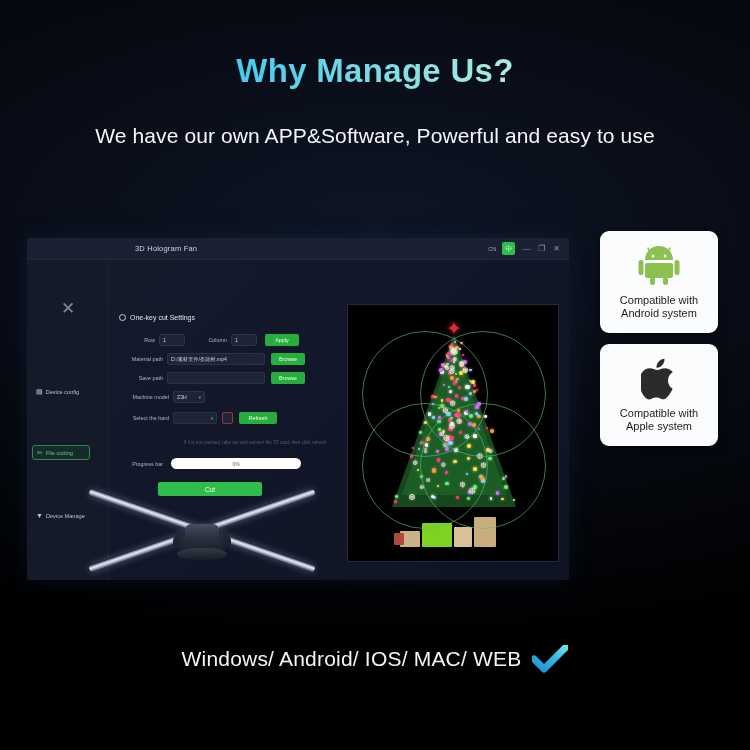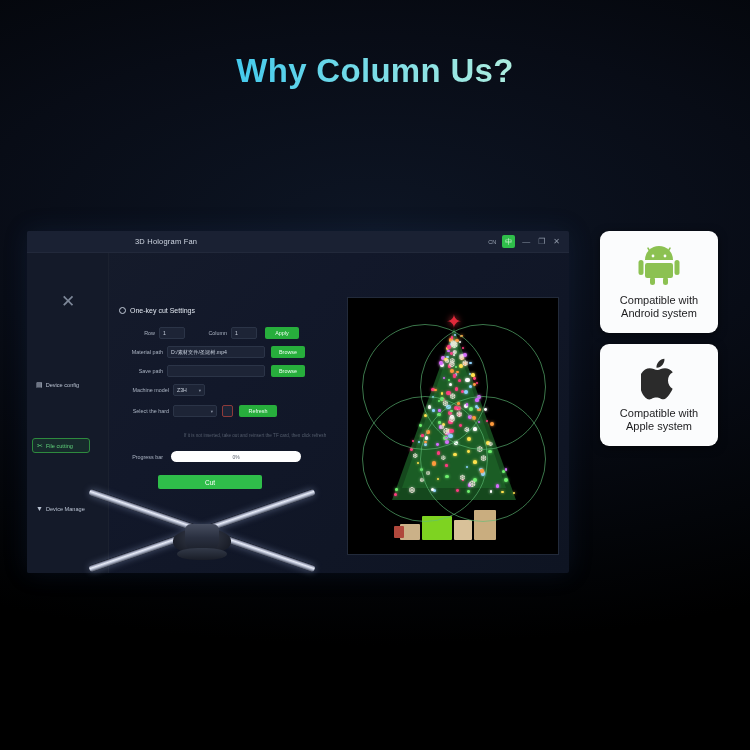--- a/index.html
+++ b/index.html
@@ -48,21 +48,21 @@
     font-size: 21px;
     color: #f4f6f8;
     font-weight: 400;
     letter-spacing: 0.1px;
   }
 
   
   .app-window {
     position: absolute;
     left: 27px;
-    top: 231px;
+    top: 238px;
     width: 542px;
     height: 342px;
     background: linear-gradient(135deg, #161c2b 0%, #12182a 40%, #0e1422 100%);
     border-radius: 2px;
     box-shadow: 0 0 24px rgba(40,70,130,0.18);
     overflow: hidden;
     display: flex;
     flex-direction: column;
   }
 
@@ -321,21 +321,22 @@
     display: flex; align-items: center; justify-content: center; gap: 11px;
   }
   .bottom-text { font-size: 21px; color: #f2f4f7; letter-spacing: 0.2px; }
   .check { width: 36px; height: 28px; }
 </style>
 </head>
 <body>
 
 <div id="page">
 
-  <div class="title">Why Column Us?</div>
+  <div class="title">Why Manage Us?</div>
+  <div class="subtitle">We have our own APP&amp;Software, Powerful and easy to use</div>
 
   <div class="app-window">
 
     <div class="app-titlebar">
       <div class="app-title-text">3D Hologram Fan</div>
       <div class="win-ctrls">
         <span class="lang-label">CN</span>
         <span class="lang-flag">中</span>
         <span class="wbtn">—</span>
         <span class="wbtn">❐</span>
@@ -662,14 +663,29 @@
           <path fill="#2b2b2b" d="M23.4 0.8c.3 2.3-.6 4.5-2 6.1-1.4 1.7-3.7 3-5.9 2.8-.3-2.2.8-4.5 2.1-5.9C19.1 2 21.6.8 23.4.8z"></path>
           <path fill="#2b2b2b" d="M31.6 30.7c-.9 2.1-1.4 3-2.6 4.8-1.7 2.6-4 5.8-6.9 5.8-2.6 0-3.3-1.7-6.8-1.7s-4.3 1.7-6.9 1.8c-2.9.1-5.1-2.8-6.8-5.4C-2.1 28.6-2.6 20 0.3 15.4c2.1-3.3 5.3-5.2 8.4-5.2 3.1 0 5.1 1.7 7.7 1.7 2.5 0 4-1.7 7.6-1.7 2.8 0 5.7 1.5 7.8 4.1-6.9 3.7-5.8 13.5-.2 16.4z"></path>
         </svg>
       </div>
       <div class="card-label">Compatible with
 Apple system</div>
     </div>
 
   </div>
 
+  <div class="bottom">
+    <span class="bottom-text">Windows/ Android/ IOS/ MAC/ WEB</span>
+    <span class="check">
+      <svg width="36" height="28" viewBox="0 0 36 28">
+        <defs>
+          <linearGradient id="ckg" x1="0" y1="1" x2="1" y2="0">
+            <stop offset="0%" stop-color="#1f93d6"></stop>
+            <stop offset="55%" stop-color="#35b4e2"></stop>
+            <stop offset="100%" stop-color="#6fe0ea"></stop>
+          </linearGradient>
+        </defs>
+        <path d="M2 14 L12 24 L34 2" stroke="url(#ckg)" stroke-width="7" fill="none" stroke-linecap="round" stroke-linejoin="round"></path>
+      </svg>
+    </span>
+  </div>
 
 </div>
 
 </body></html>

